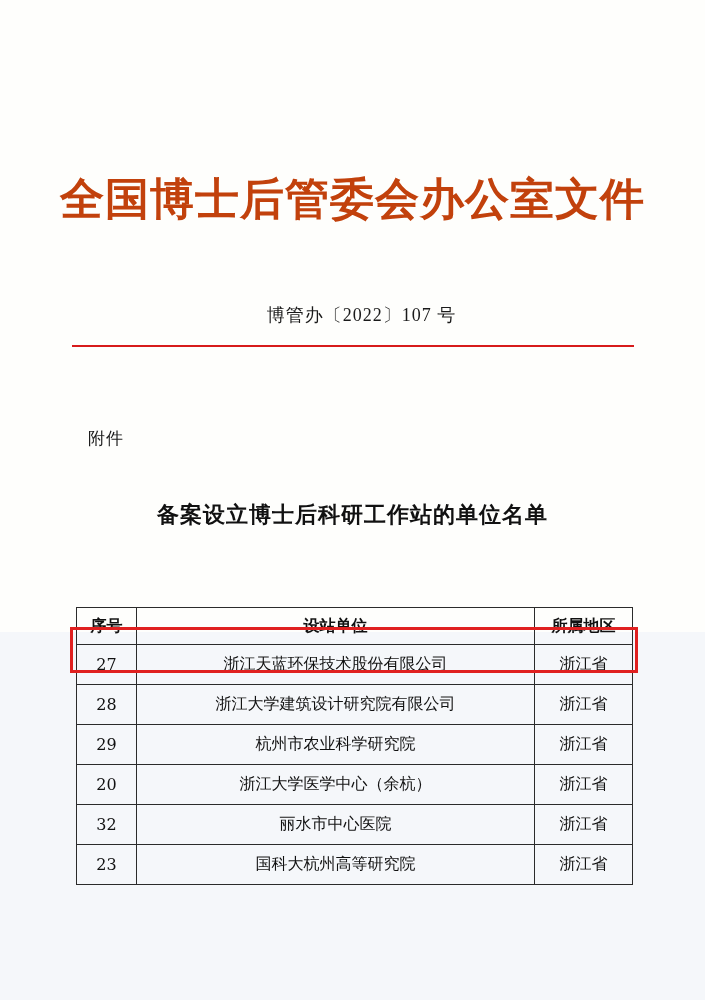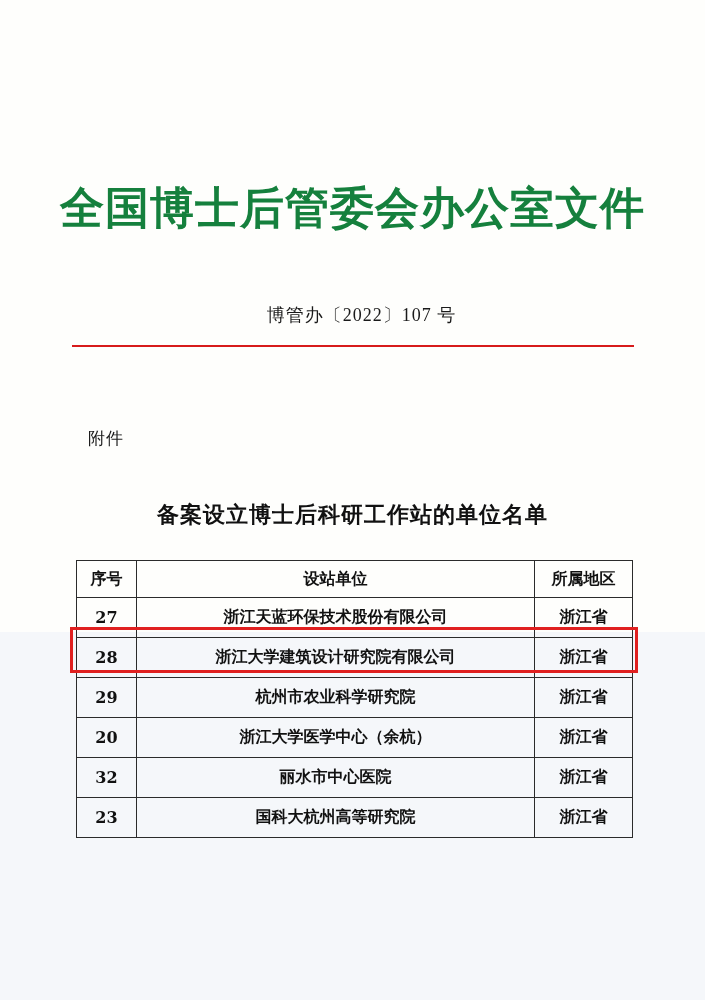--- a/index.html
+++ b/index.html
@@ -34,27 +34,26 @@
     background: #f5f7fa;
     pointer-events: none;
   }
 
   .doc-title {
     position: absolute;
     top: 170px;
     left: 0;
     width: 705px;
     text-align: center;
-    color: #15803d;
+    color: #c2410c;
     font-family: "DejaVu Serif", "Liberation Serif", serif;
     font-weight: bold;
     font-size: 44px;
     letter-spacing: 1px;
     white-space: nowrap;
-    margin-top: 9px;
   }
 
   .doc-number {
     position: absolute;
     top: 303px;
     left: 9px;
     width: 705px;
     text-align: center;
     font-size: 18px;
     color: #1a1a1a;
@@ -89,34 +88,34 @@
     font-size: 22px;
     font-weight: bold;
     color: #111111;
     letter-spacing: 1px;
     font-family: Liberation Sans, sans-serif;
   }
 
   table.unit-table {
     position: absolute;
     left: 76px;
-    top: 560px;
+    top: 607px;
     width: 556px;
     border-collapse: collapse;
     table-layout: fixed;
   }
   table.unit-table td, table.unit-table th {
     border: 1px solid #2b2b2b;
     height: 39px;
     font-size: 16px;
     color: #111;
     text-align: center;
     vertical-align: middle;
     font-family: "DejaVu Serif", "Liberation Serif", serif;
-    font-weight: bold;
+    font-weight: normal;
     padding: 0;
   }
   table.unit-table thead td {
     font-weight: bold;
     height: 36px;
   }
   .col-no { width: 60px; }
   .col-unit { width: 398px; }
   .col-region { width: 98px; }
 

